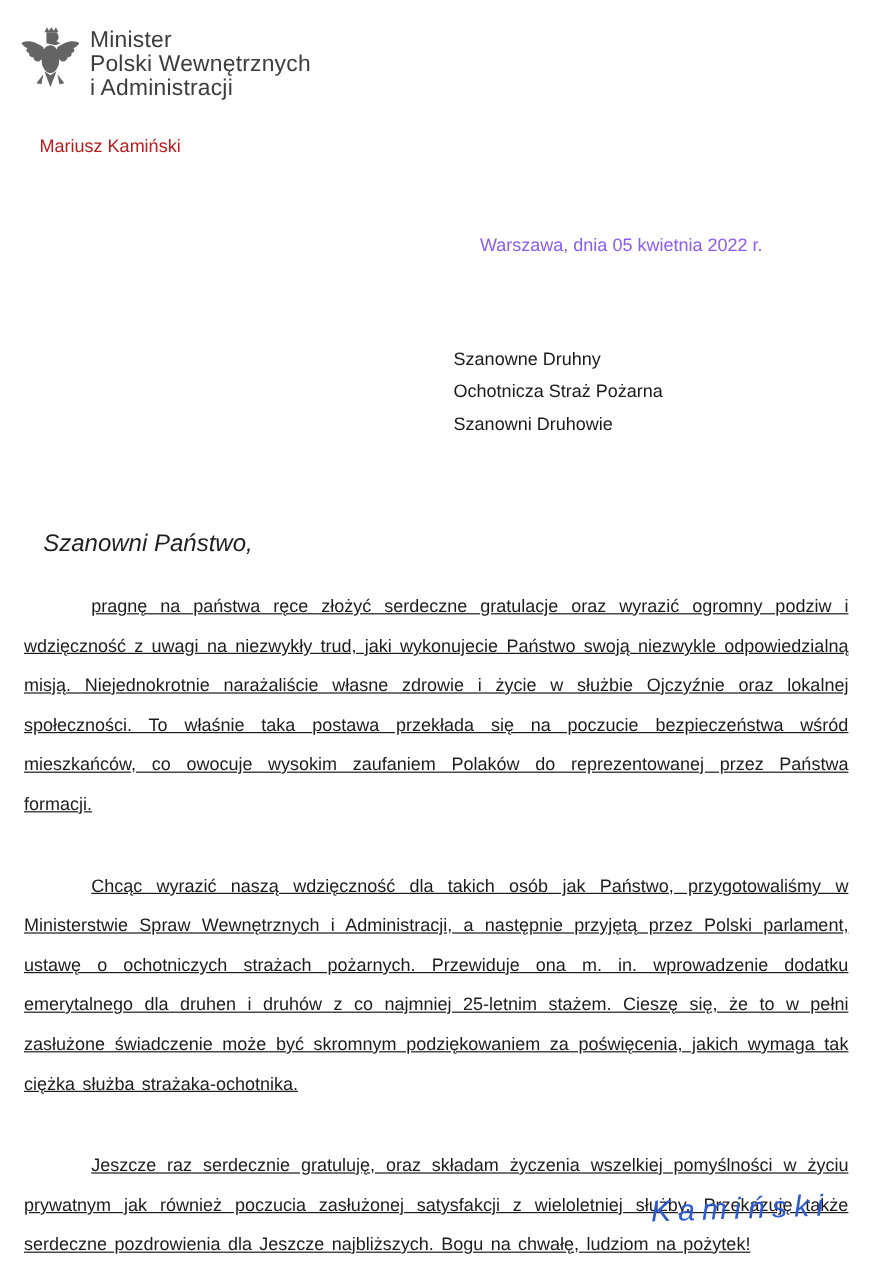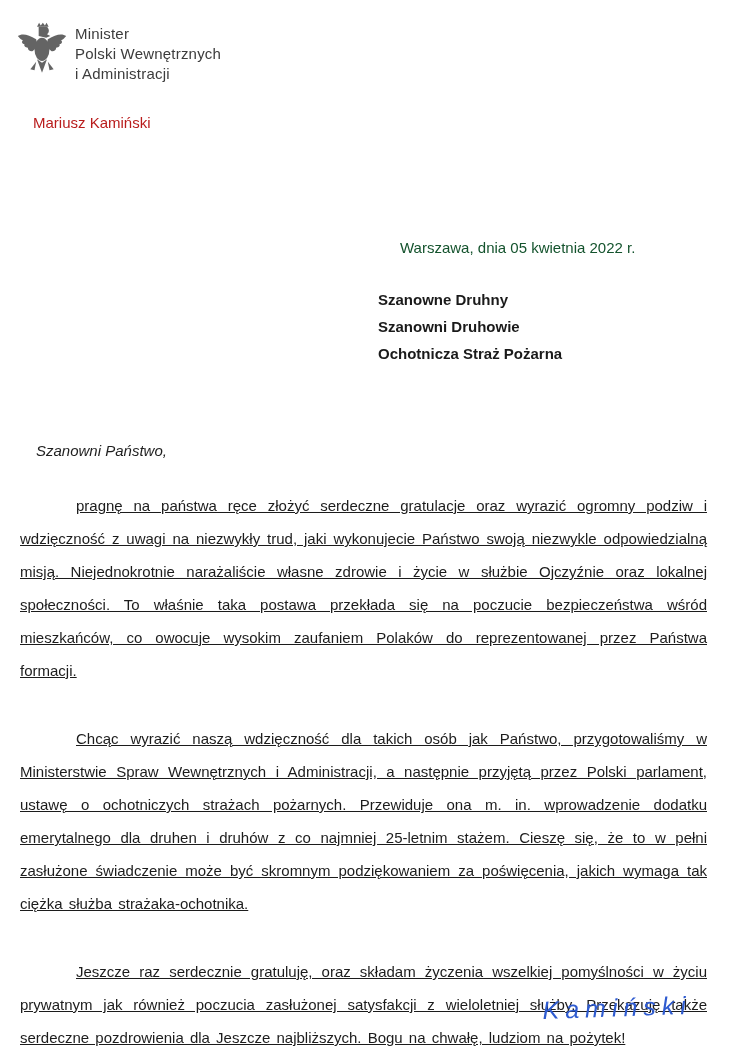--- a/index.html
+++ b/index.html
@@ -24,61 +24,60 @@
     gap: 8px;
   }
   .emblem {
     display: inline-block;
     width: 50px;
     height: 62px;
     filter: blur(0.4px);
     opacity: 0.85;
   }
   .ministry {
-    font-size: 15px;
+    font-size: 19px;
     line-height: 20px;
     color: #3c3c3c;
     padding-top: 4px;
     letter-spacing: 0.2px;
   }
   .minister-name {
     position: absolute;
     top: 114px;
     left: 33px;
     font-size: 15px;
     color: #b91c1c;
   }
 
   
   .dateline {
     position: absolute;
     top: 196px;
     left: 400px;
     font-size: 15px;
-    color: #14532d;
-    margin-top: 43px;
+    color: #8b5cf6;
   }
 
   
   .addressee {
     position: absolute;
     top: 286px;
     left: 378px;
     font-size: 15px;
-    font-weight: bold;
+    font-weight: normal;
     line-height: 27px;
     color: #1a1a1a;
   }
 
   
   .salutation {
     position: absolute;
     top: 442px;
     left: 36px;
-    font-size: 15px;
+    font-size: 20px;
     font-style: italic;
     color: #1f1f1f;
   }
 
   
   .letter-body {
     position: absolute;
     top: 489px;
     left: 20px;
     right: 22px;
@@ -133,22 +132,22 @@
       <div>i Administracji</div>
     </div>
   </header>
 
   <div class="minister-name">Mariusz Kamiński</div>
 
   <div class="dateline">Warszawa, dnia 05 kwietnia 2022 r.</div>
 
   <div class="addressee">
     <div>Szanowne Druhny</div>
+    <div>Ochotnicza Straż Pożarna</div>
     <div>Szanowni Druhowie</div>
-    <div>Ochotnicza Straż Pożarna</div>
   </div>
 
   <div class="salutation">Szanowni Państwo,</div>
 
   <div class="letter-body">
     <p>pragnę na państwa ręce złożyć serdeczne gratulacje oraz wyrazić ogromny podziw i wdzięczność z uwagi na niezwykły trud, jaki wykonujecie Państwo swoją niezwykle odpowiedzialną misją. Niejednokrotnie narażaliście własne zdrowie i życie w służbie Ojczyźnie oraz lokalnej społeczności. To właśnie taka postawa przekłada się na poczucie bezpieczeństwa wśród mieszkańców, co owocuje wysokim zaufaniem Polaków do reprezentowanej przez Państwa formacji.</p>
     <p>Chcąc wyrazić naszą wdzięczność dla takich osób jak Państwo, przygotowaliśmy w Ministerstwie Spraw Wewnętrznych i Administracji, a następnie przyjętą przez Polski parlament, ustawę o ochotniczych strażach pożarnych. Przewiduje ona m. in. wprowadzenie dodatku emerytalnego dla druhen i druhów z co najmniej 25-letnim stażem. Cieszę się, że to w pełni zasłużone świadczenie może być skromnym podziękowaniem za poświęcenia, jakich wymaga tak ciężka służba strażaka-ochotnika.</p>
     <p>Jeszcze raz serdecznie gratuluję, oraz składam życzenia wszelkiej pomyślności w życiu prywatnym jak również poczucia zasłużonej satysfakcji z wieloletniej służby. Przekazuję także serdeczne pozdrowienia dla Jeszcze najbliższych. Bogu na chwałę, ludziom na pożytek!</p>
   </div>
 

